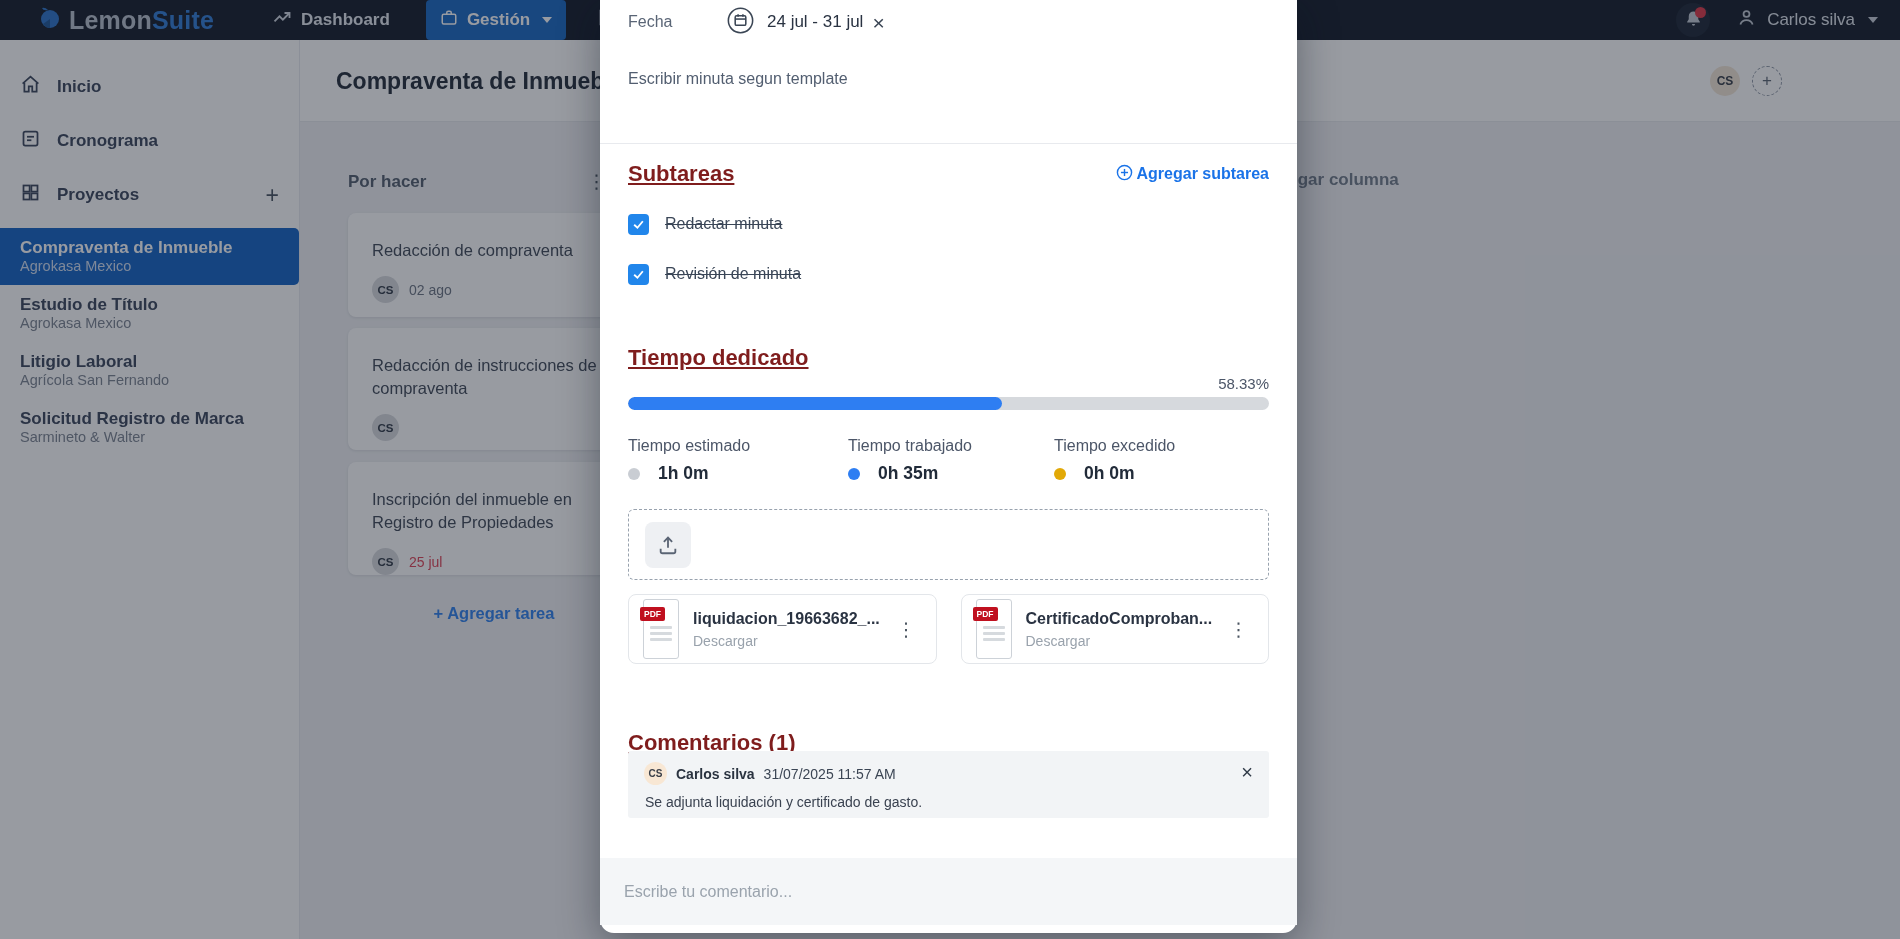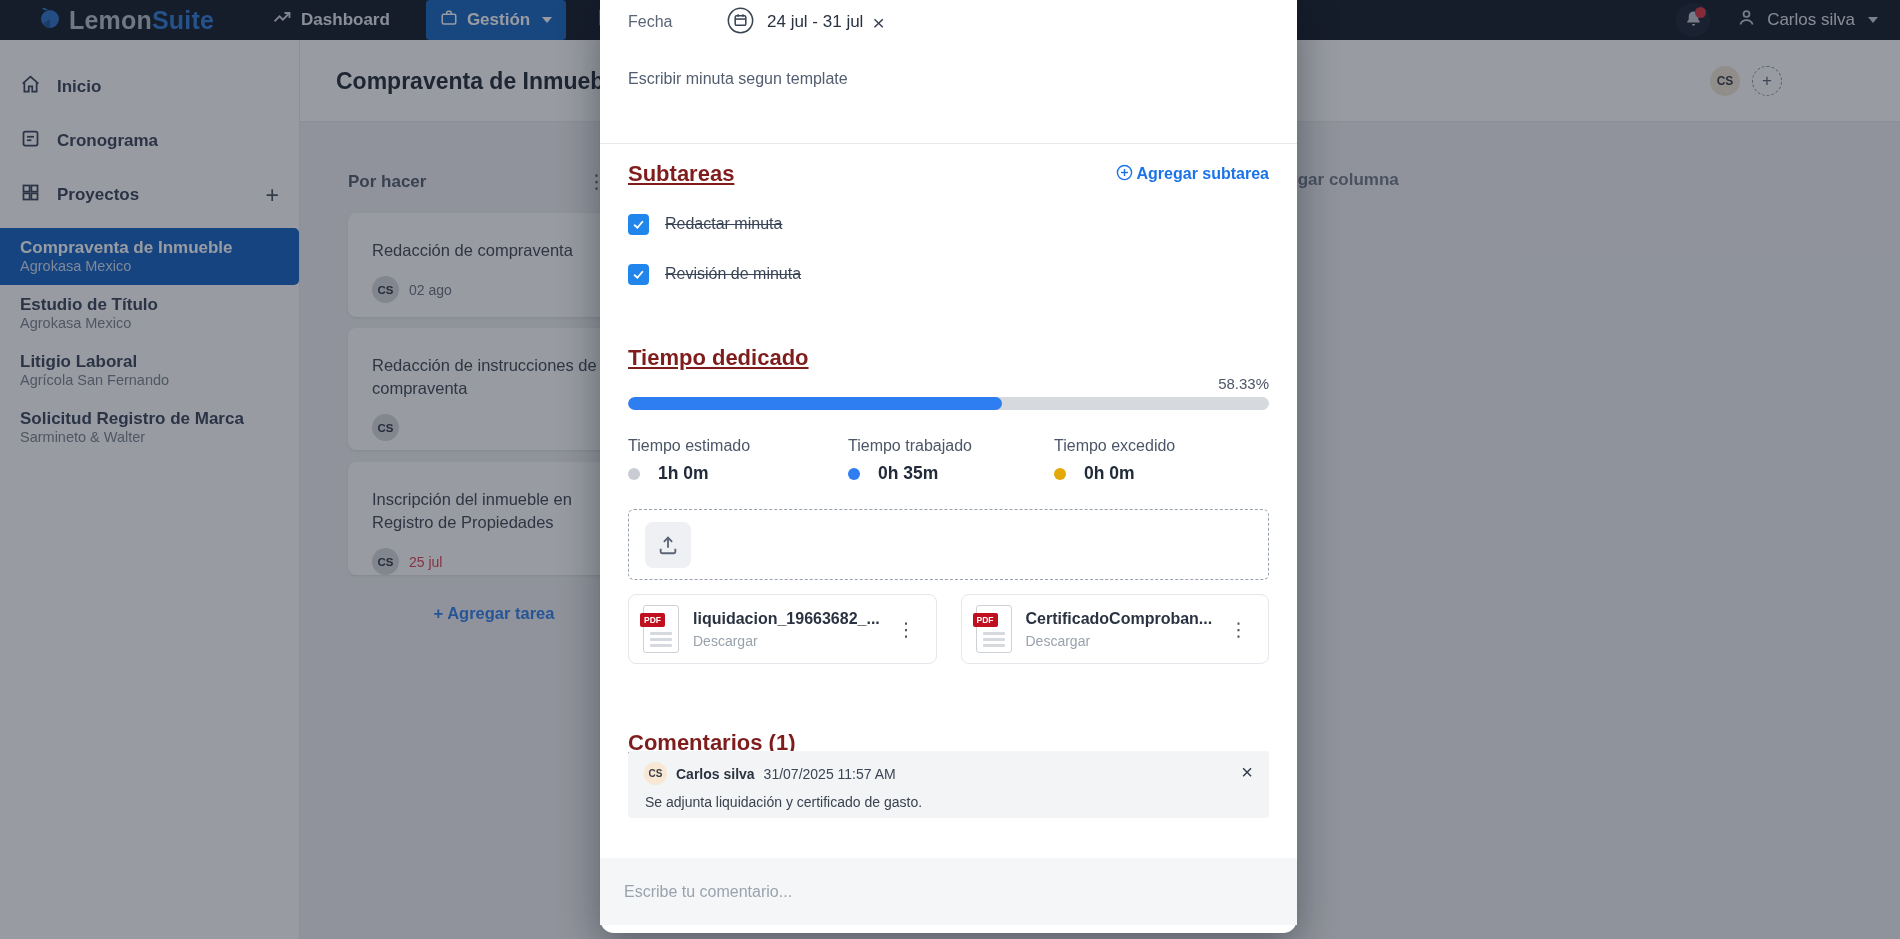--- a/index.html
+++ b/index.html
@@ -113,21 +113,21 @@
     border:1.6px dashed #98a2ae; border-radius:6px; display:flex; align-items:center;
     padding:0 16px; gap:19px; cursor:pointer; }
   .up-box { width:46px; height:46px; border-radius:8px; background:#eef0f3; flex:none;
     display:flex; align-items:center; justify-content:center; }
   .dz-text { font-size:16px; color:#5b6678; line-height:23px; }
   .dz-text b { color:#404b5b; }
 
   .files { position:absolute; left:28px; right:28px; top:594px; display:flex; gap:24px; }
   .fcard { flex:1; height:70px; background:#ffffff; border:1px solid #e3e6ea; border-radius:8px;
     display:flex; align-items:center; padding:0 14px; }
-  .pdf-ic { position:relative; width:36px; height:48px; background:#fff; border:1px solid #cdd2d8;
+  .pdf-ic { position:relative; width:36px; height:60px; background:#fff; border:1px solid #cdd2d8;
     border-radius:3px; flex:none;text-align:right; }
   .pdf-badge { position:absolute; left:-4px; top:7px; background:#c0101f; color:#fff;
     font-size:8.5px; font-weight:700; padding:2px 4px; border-radius:2px; }
   .pdf-lines { position:absolute; left:6px; right:6px; top:26px; }
   .pdf-lines div { height:2.5px; background:#d6dade; margin-bottom:3.5px; border-radius:1px; }
   .fmeta { margin-left:14px; overflow:hidden; }
   .fname { font-size:16px; font-weight:600; color:#2a3342; white-space:nowrap; }
   .faction { font-size:14px; color:#99a2ac; margin-top:5px; cursor:pointer; }
   .fkebab { margin-left:auto; font-size:19px; color:#4a5460; cursor:pointer; padding:0 6px; }
 

